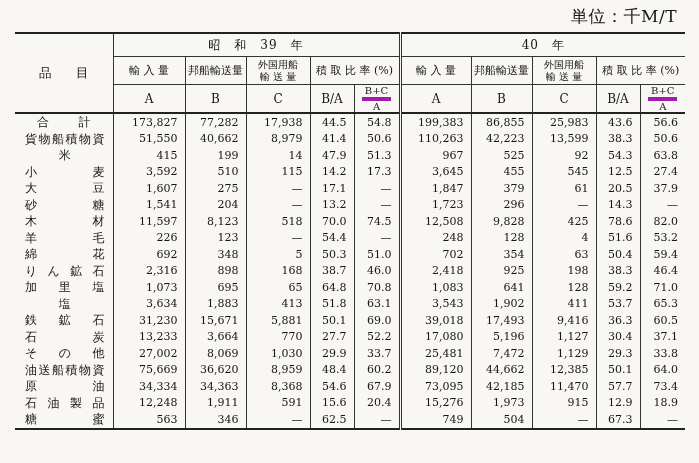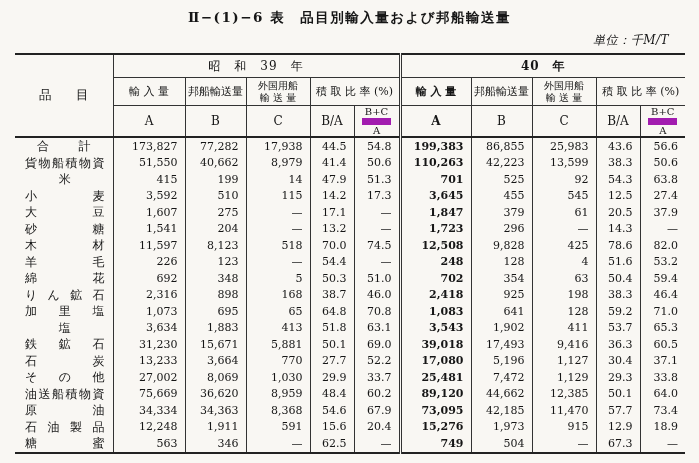--- a/index.html
+++ b/index.html
@@ -13,41 +13,40 @@
   .page{position:relative;width:699px;height:463px;}
   .title{
     text-align:center;
     padding-top:9px;
     font-size:13.5px;
     font-weight:bold;
     letter-spacing:1.5px;
   }
   .unit{
     text-align:right;
-    padding:5px 30px 4px 0;
-    font-size:12px;
+    padding:5px 22px 4px 0;
+    font-size:17px;
     letter-spacing:.5px;
-    font-style:italic;
   }
   table.tbl{
     border-collapse:collapse;
     table-layout:fixed;
     margin-left:15px;
     width:670px;
     border-top:2px solid #222;
     border-bottom:2px solid #222;
   }
   .tbl th,.tbl td{
     padding:0;
     font-weight:normal;
     border-left:1px solid #333;
     vertical-align:middle;
   }
   .tbl .nbl{border-left:none;}
-  .tbl .dbl{border-left:3px double #333;font-weight:bold;}
+  .tbl .dbl{border-left:3px double #333;}
   th.year{
     border-bottom:1px solid #333;
     font-size:12px;
     height:22px;
     letter-spacing:1px;
     text-align:center;
     margin-top:12px;
   }
   th.colname{
     border-bottom:1px solid #333;
@@ -72,21 +71,21 @@
     justify-content:space-between;
     padding:0 24px;
   }
   .frac{
     display:inline-flex;
     flex-direction:column;
     line-height:1.15;
     font-size:10px;
     vertical-align:middle;
   }
-  .frac .num{border-bottom:7px solid #a21caf;padding:0 3px 0px;}
+  .frac .num{border-bottom:4px solid #a21caf;padding:0 3px 0px;}
   .frac .den{padding-top:0px;}
   .tbl td{height:16.5px;}
   td.num{
     text-align:right;
     padding-right:7px;
     font-size:11px;
     font-variant-numeric:tabular-nums;
   }
   td.lblcell{font-size:12px;}
   .lbl{
@@ -95,21 +94,20 @@
     padding:0 8px 0 10px;
     line-height:1;
   }
   .lbl.center{justify-content:center;}
   .lbl.inset{padding:0 22px;}
 </style>
 </head>
 <body>
 
 <div class="page">
-  <div class="title">Ⅱ−(1)−6 表　品目別輸入量および邦船輸送量</div>
   <div class="unit">単位：千M/T</div>
 
   <table class="tbl">
     <colgroup>
       <col style="width:98px">
       <col style="width:72px">
         <col style="width:61px">
         <col style="width:64px">
         <col style="width:44px">
         <col style="width:46px">
@@ -218,21 +216,21 @@
           <td class="lblcell nbl">
             <span class="lbl center">
               <span>米</span>
             </span>
           </td>
           <td class="num">415</td>
           <td class="num">199</td>
           <td class="num">14</td>
           <td class="num">47.9</td>
           <td class="num">51.3</td>
-          <td class="num dbl">701</td>
+          <td class="num dbl">967</td>
           <td class="num">525</td>
           <td class="num">92</td>
           <td class="num">54.3</td>
           <td class="num">63.8</td>
         </tr>
         <tr>
           <td class="lblcell nbl">
             <span class="lbl spread">
               <span>小</span>
               <span>麦</span>

